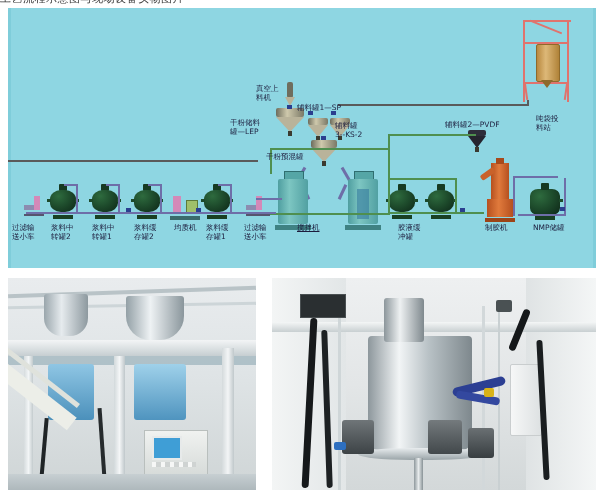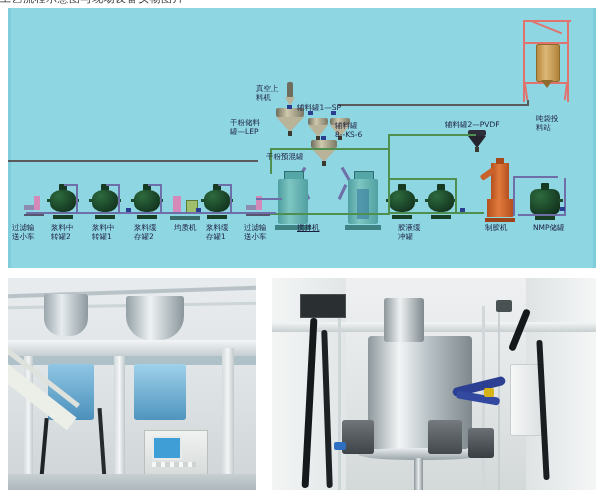--- a/index.html
+++ b/index.html
@@ -271,21 +271,21 @@
   <div class="valve" style="left:323px;top:103px;"></div>
   <div class="valve" style="left:313px;top:128px;"></div>
   <div class="valve" style="left:279px;top:97px;"></div>
 
   <div class="lbl" style="left:248px;top:76px;">真空上
 料机</div>
   <div class="lbl" style="left:222px;top:110px;">干粉储料
 罐—LEP</div>
   <div class="lbl" style="left:289px;top:95px;">辅料罐1—SP</div>
   <div class="lbl" style="left:327px;top:113px;">辅料罐
-8--KS-6</div>
+3--KS-2</div>
   <div class="lbl" style="left:258px;top:144px;">干粉预混罐</div>
   <div class="lbl" style="left:437px;top:112px;">辅料罐2—PVDF</div>
   <div class="lbl" style="left:528px;top:106px;">吨袋投
 料站</div>
   <div class="lbl" style="left:4px;top:215px;">过滤输
 送小车</div>
   <div class="lbl" style="left:43px;top:215px;">浆料中
 转罐2</div>
   <div class="lbl" style="left:84px;top:215px;">浆料中
 转罐1</div>

